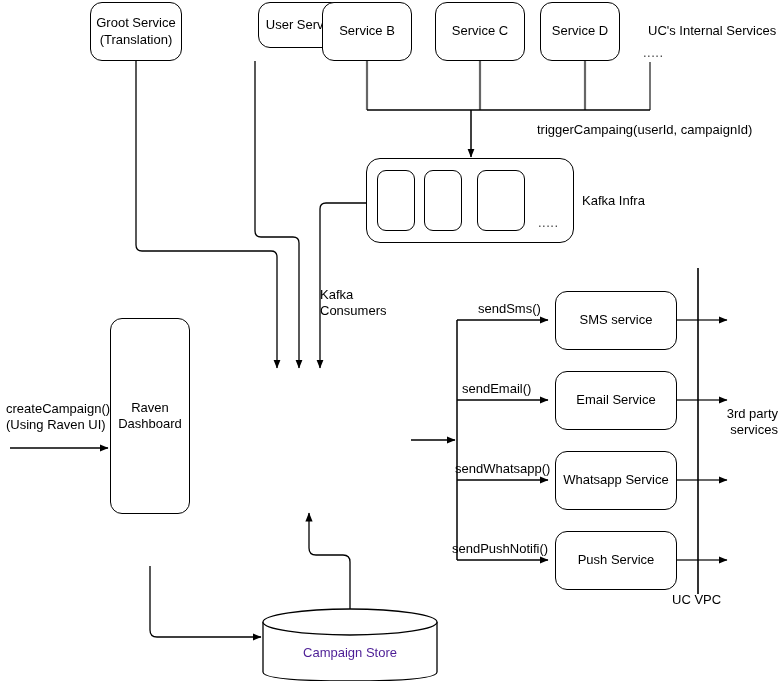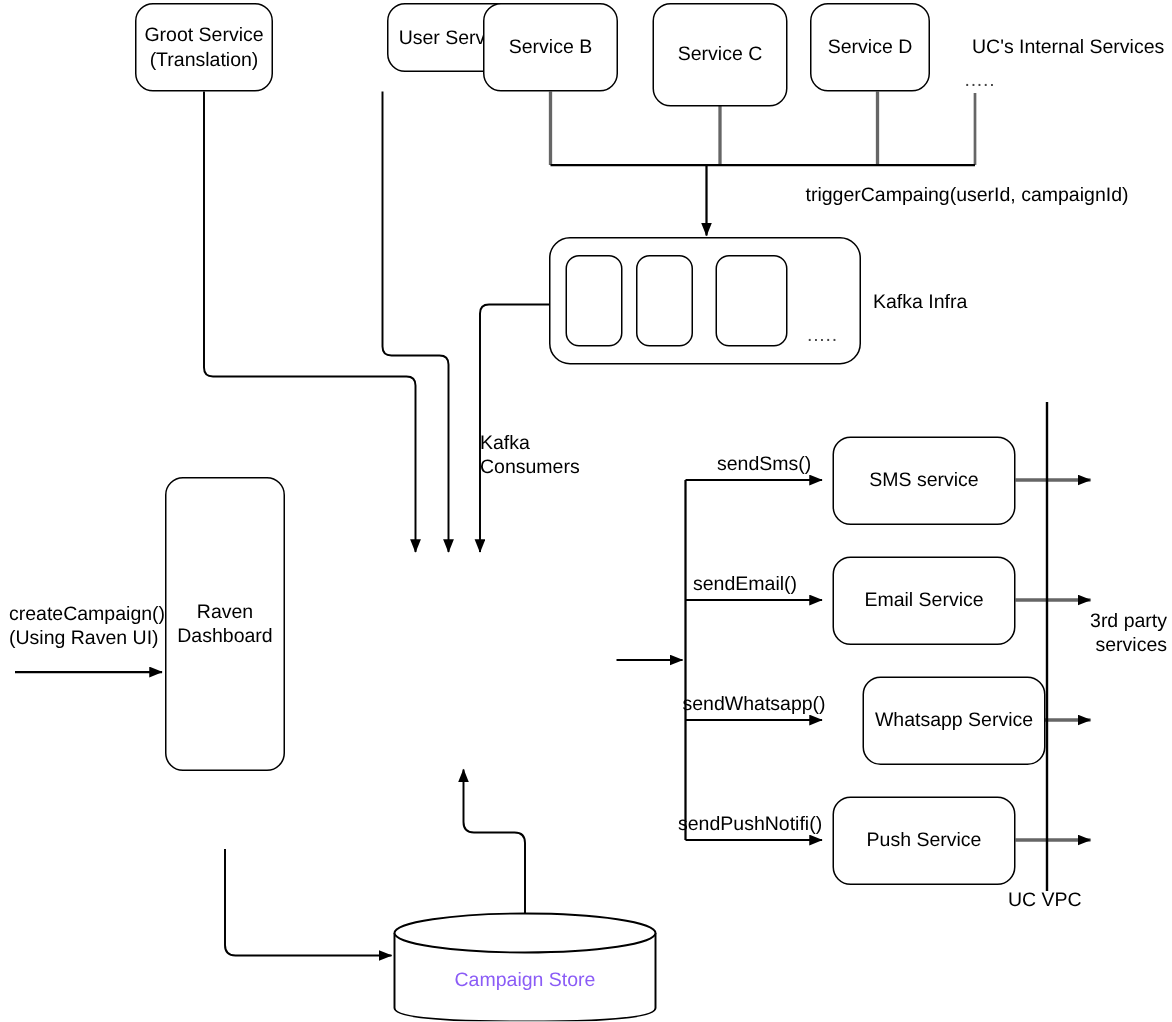--- a/index.html
+++ b/index.html
@@ -57,21 +57,21 @@
   }
   .ellipsis {
     position: absolute;
     font-size: 13px;
     color: #444444;
     letter-spacing: 0.5px;
   }
   .db-label {
     position: absolute;
     font-size: 13px;
-    color: #8b5cf6;
+    color: #4c1d95;
     text-align: center;
   }
 </style>
 </head>
 <body>
 
 <div id="canvas">
 
   <svg class="layer" viewBox="0 0 781 681">
     <defs>
@@ -129,21 +129,21 @@
     </g>
   </svg>
 
   <div class="node" style="left:90px; top:2px; width:92px; height:59px;">Groot Service
 (Translation)</div>
 
   <div class="node" style="left:210px; top:2px; width:90px; height:46px;margin-left:48px;">User Service</div>
 
   <div class="node" style="left:322px; top:2px; width:90px; height:59px;">Service B</div>
 
-  <div class="node" style="left:435px; top:2px; width:90px; height:69px;">Service C</div>
+  <div class="node" style="left:435px; top:2px; width:90px; height:59px;">Service C</div>
 
   <div class="node" style="left:540px; top:2px; width:80px; height:59px;">Service D</div>
 
   <div class="lbl left" style="left:648px; top:23px; width:130px;">UC's Internal Services</div>
 
   <div class="ellipsis" style="left:643px; top:45px;">.....</div>
 
   <div class="lbl left" style="left:513px; top:122px; width:260px;margin-left:24px;">triggerCampaing(userId, campaignId)</div>
 
   <div class="node" style="left:366px; top:158px; width:208px; height:85px; border-radius:14px;"></div>
@@ -165,21 +165,21 @@
 
   <div class="db-label" style="left:263px; top:645px; width:174px;">Campaign Store</div>
 
   <div class="lbl" style="left:478px; top:301px; width:90px;">sendSms()</div>
   <div class="lbl" style="left:462px; top:381px; width:90px;">sendEmail()</div>
   <div class="lbl" style="left:455px; top:461px; width:100px;">sendWhatsapp()</div>
   <div class="lbl" style="left:452px; top:541px; width:103px;">sendPushNotifi()</div>
 
   <div class="node" style="left:555px; top:291px; width:122px; height:59px;">SMS service</div>
   <div class="node" style="left:555px; top:371px; width:122px; height:59px;">Email Service</div>
-  <div class="node" style="left:555px; top:451px; width:122px; height:59px;margin-left:20px;">Whatsapp Service</div>
+  <div class="node" style="left:555px; top:451px; width:122px; height:59px;">Whatsapp Service</div>
   <div class="node" style="left:555px; top:531px; width:122px; height:59px;">Push Service</div>
 
   <div class="lbl right" style="left:700px; top:406px; width:78px;">3rd party
 services</div>
 
   <div class="lbl" style="left:672px; top:592px; width:68px;">UC VPC</div>
 
 </div>
 
 </body></html>

